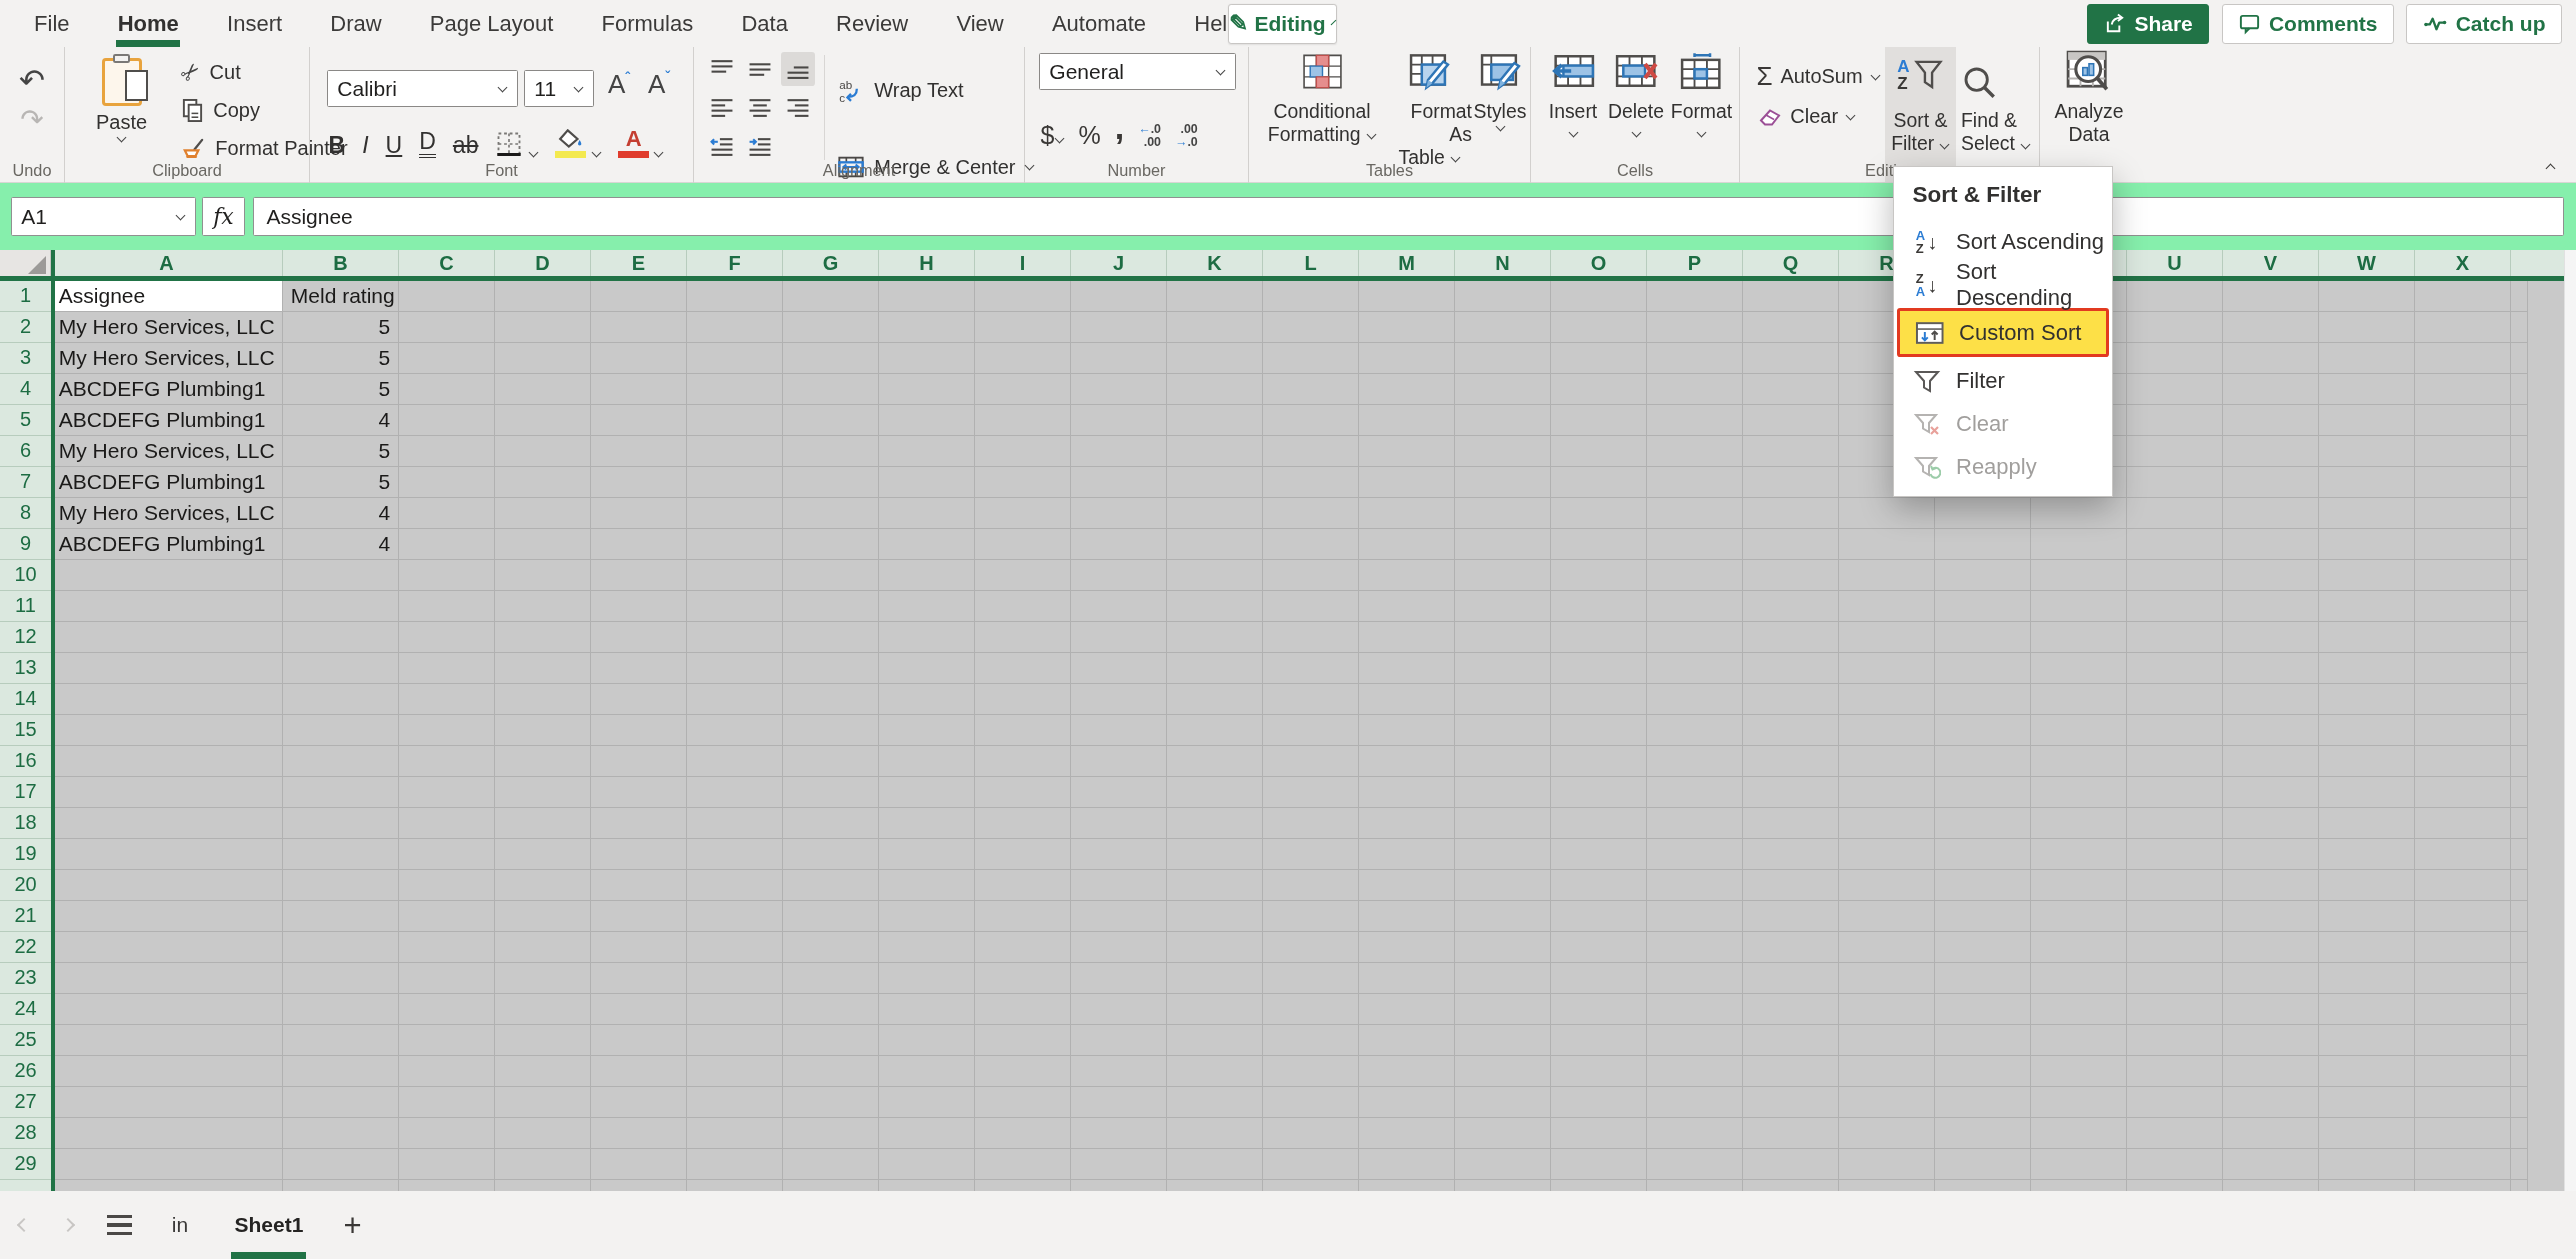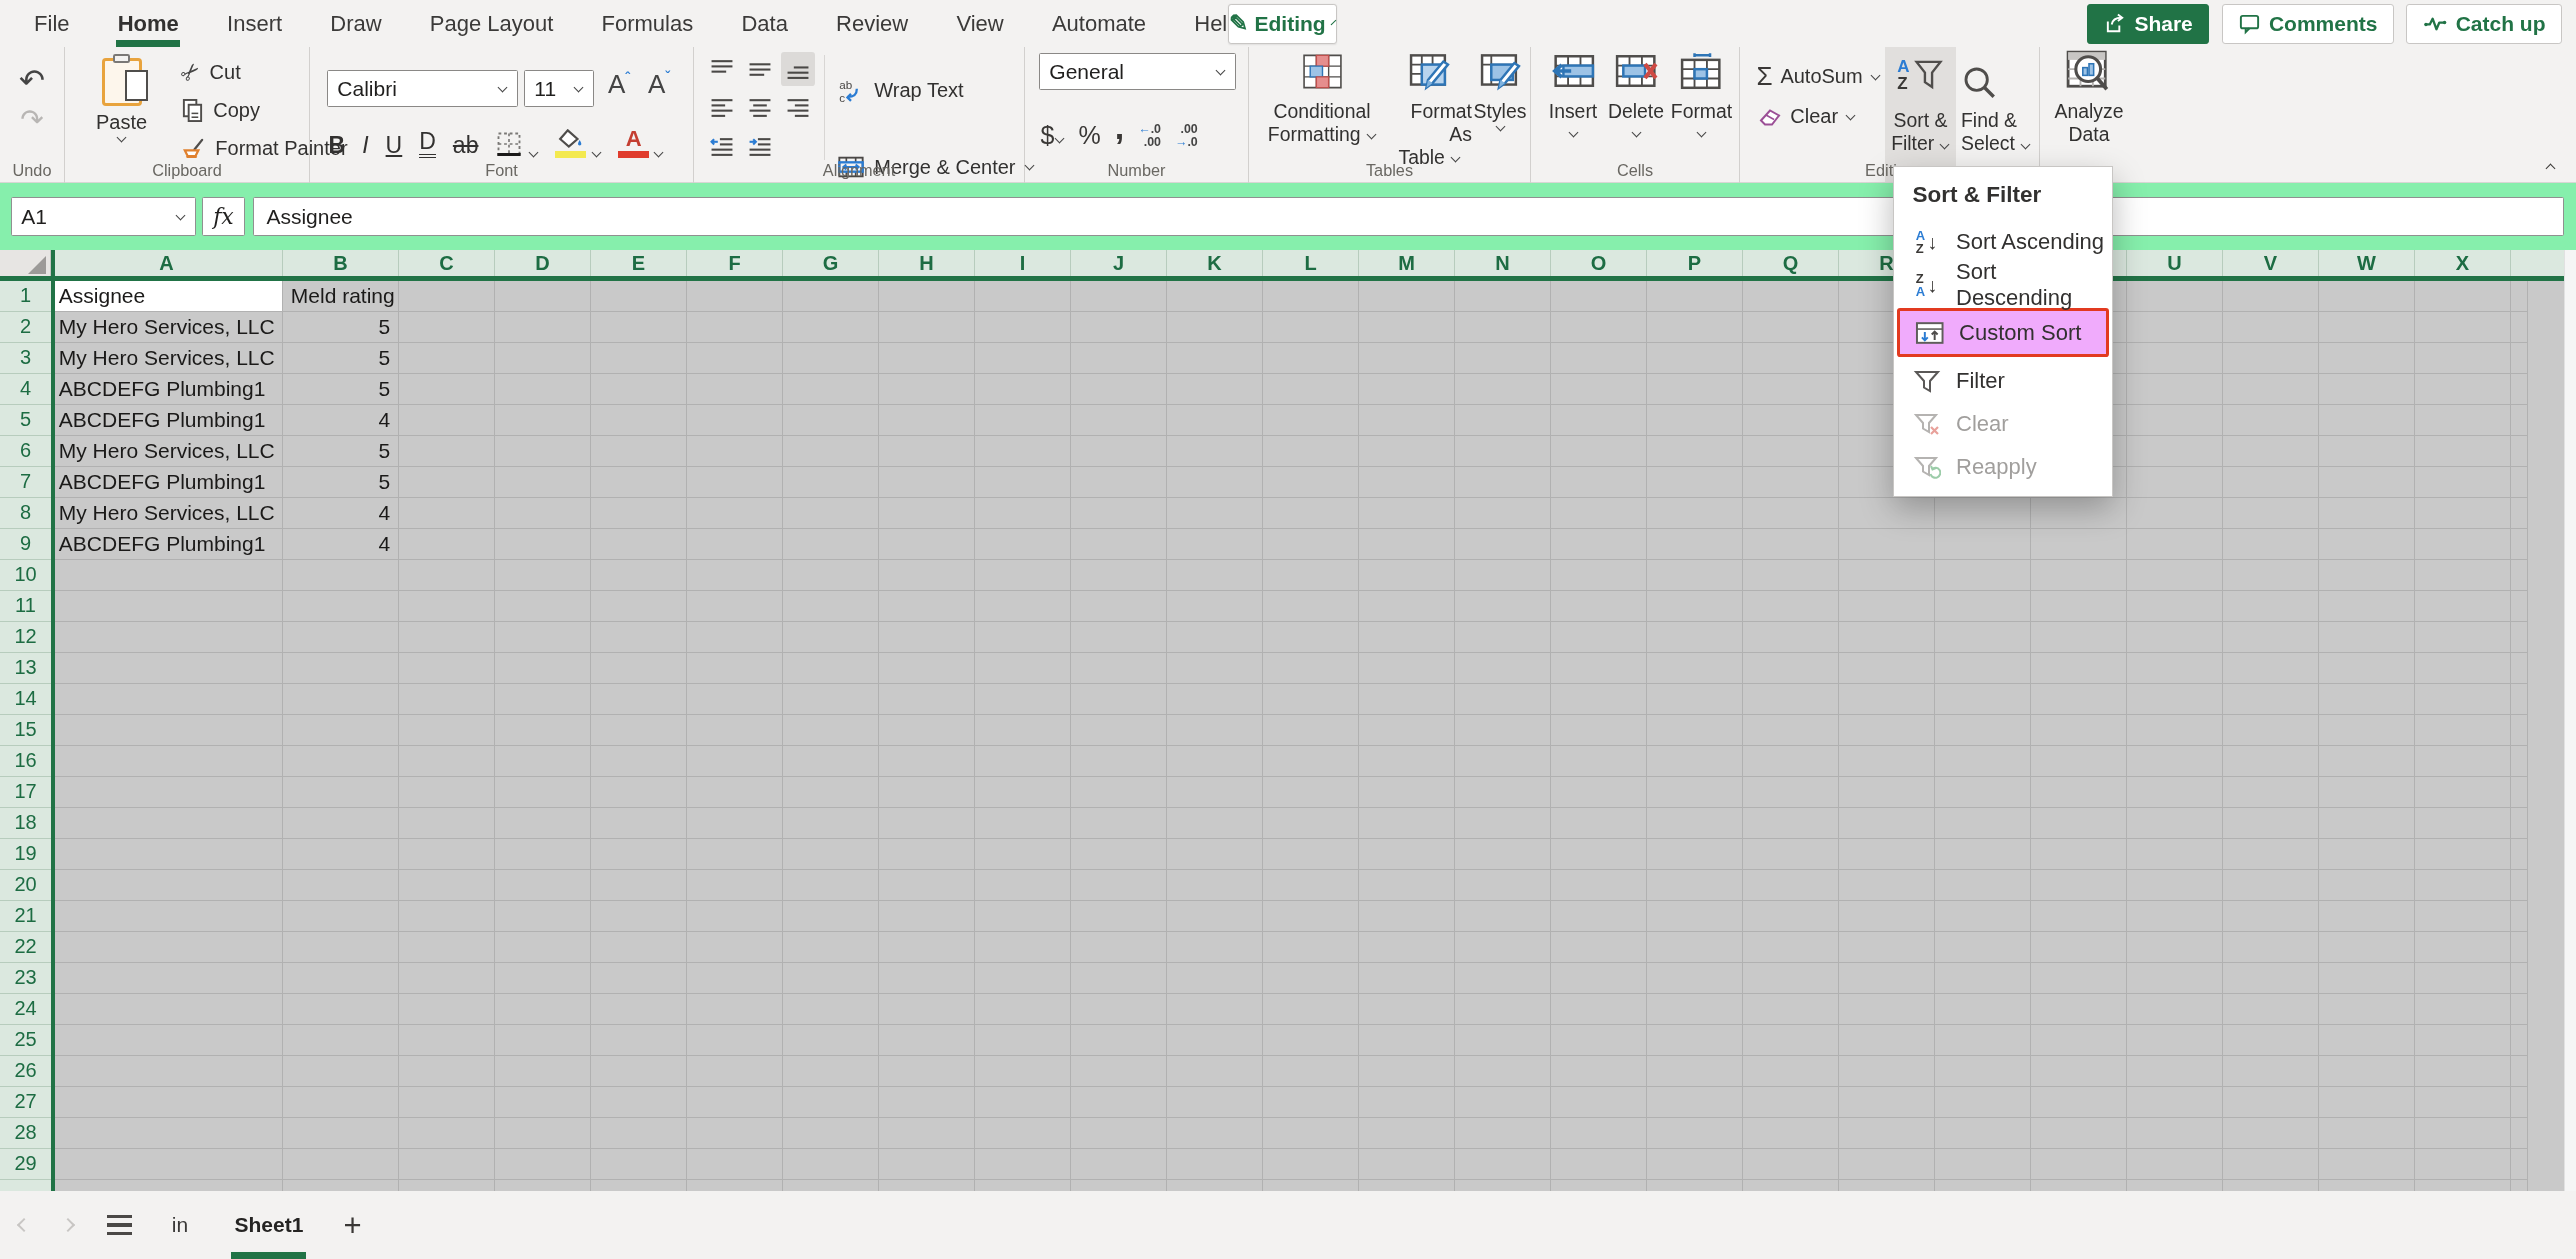--- a/index.html
+++ b/index.html
@@ -137,21 +137,21 @@
 
   
   #sort-menu { position:absolute; left:1893px; top:166px; width:220px; background:#fff; border:0.8px solid #c8c6c4; box-shadow:0 12.4px 31px rgba(0,0,0,.28); z-index:20; padding:9.3px 0 7.8px 0; }
   #sort-menu .title { font-size:22.5px; font-weight:bold; color:#323130; padding:6.2px 0 12.4px 18.6px; }
   .dd-item { height:43px; display:flex; align-items:center; gap:14px; padding-left:17px; font-size:22px; color:#323130; }
   .dd-item.disabled { color:#a19f9d; }
   .dd-ic { width:31px; height:31px; display:flex; align-items:center; justify-content:center; flex:none; }
   .dd-az { display:flex; align-items:center; gap:2.3px; }
   .dd-az .col { display:flex; flex-direction:column; font-size:13px; line-height:13px; font-weight:bold; }
   .dd-arrow { font-size:20px; color:#3a3836; line-height:20px; }
-  #custom-sort-wrap { margin:1.6px 3.1px; border:3.1px solid var(--highlight-red,#e23a20); border-radius:3.1px; background:#f0abfc; }
+  #custom-sort-wrap { margin:1.6px 3.1px; border:3.1px solid var(--highlight-red,#e23a20); border-radius:3.1px; background:#fde047; }
   #custom-sort-wrap .dd-item { height:43px; padding-left:14px; }
 </style>
 </head>
 <body>
 
 <div id="menu-bar">
   <div class="menu-item">File</div>
   <div class="menu-item active"><span>Home</span><span class="tab-underline"></span></div>
   <div class="menu-item">Insert</div>
   <div class="menu-item">Draw</div>

